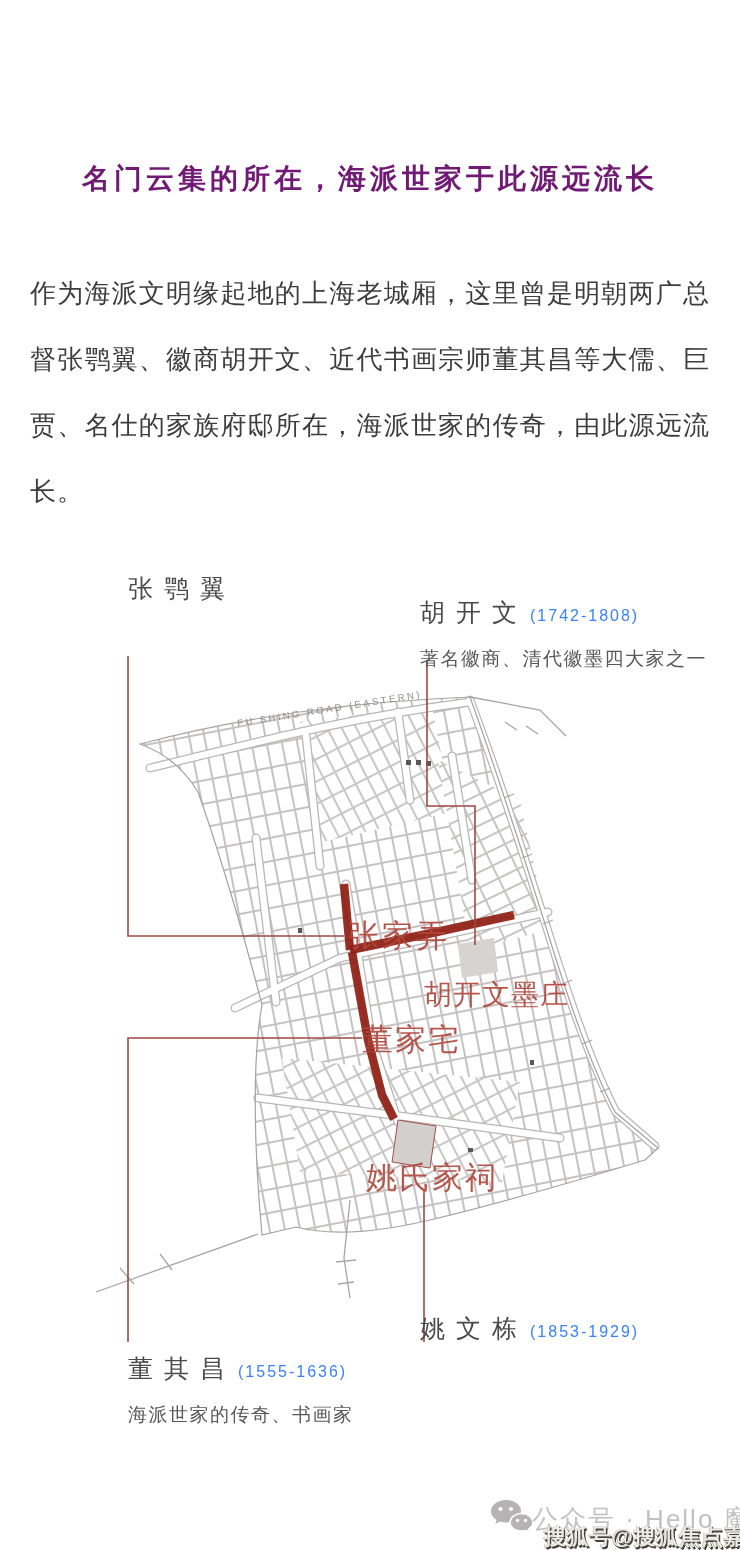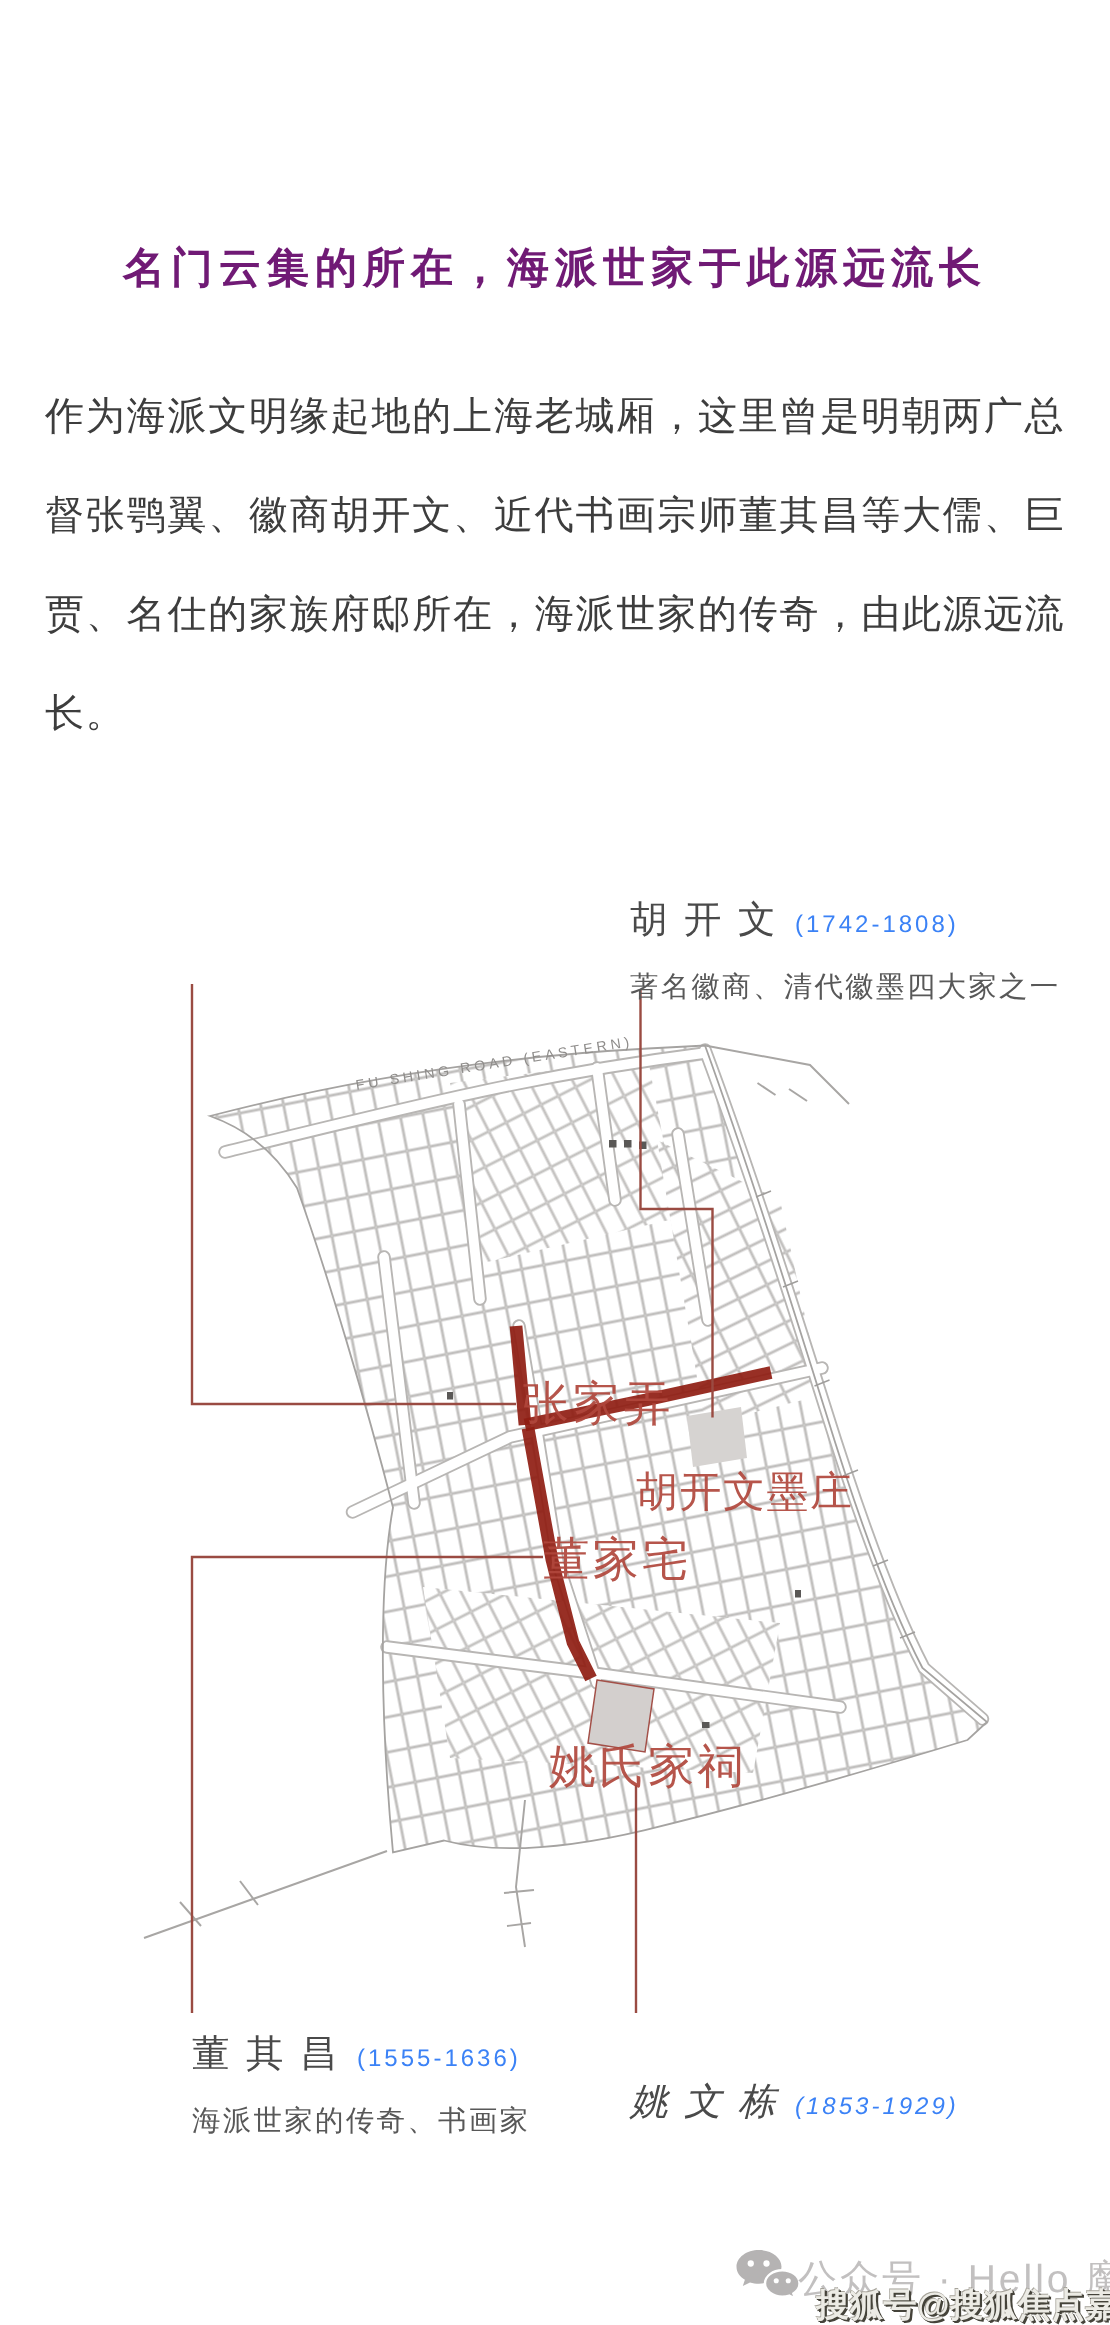--- a/index.html
+++ b/index.html
@@ -7,39 +7,39 @@
     width:740px;height:1550px;position:relative;background:#ffffff;
     font-family:"Liberation Sans","DejaVu Sans",sans-serif;
     overflow:hidden;
   }
   .page-title{
     position:absolute;left:0;top:160px;width:740px;
     text-align:center;font-size:28px;font-weight:700;color:#701a75;
     letter-spacing:4px;margin:0;
   }
   .intro{
-    position:absolute;left:30px;top:244px;width:680px;
+    position:absolute;left:30px;top:260px;width:680px;
     font-size:26px;color:#3d3d3d;line-height:66px;letter-spacing:1px;
     text-align:justify;margin:0;
   }
   .fig-label{position:absolute;width:300px;}
   .fig-label .name-row{display:flex;align-items:baseline;}
   .fig-label .fig-name{
     font-size:25px;color:#4a4a4a;letter-spacing:11px;font-weight:400;
   }
   .fig-label .fig-years{
     font-size:16px;color:#3b82f6;letter-spacing:2px;margin-left:2px;
   }
   .fig-label .fig-desc{
     margin-top:14px;font-size:19px;color:#585858;letter-spacing:1.5px;line-height:32px;
   }
   #tl{left:128px;top:572px;}
   #tr{left:420px;top:596px;width:300px;}
   #bl{left:128px;top:1352px;}
-  #br{left:420px;top:1384px;width:300px;font-style:italic;}
+  #br{left:420px;top:1312px;width:300px;}
   .map-layer{position:absolute;left:0;top:0;width:740px;height:1550px;}
   .footer{
     position:absolute;left:488px;top:1498px;width:252px;height:52px;
   }
   .wechat-label{
     position:absolute;left:44px;top:4px;
     font-size:26px;color:#c2c0c0;letter-spacing:2px;white-space:nowrap;
   }
   .watermark{
     position:absolute;left:56px;top:24px;
@@ -160,20 +160,24 @@
 
   <g fill="#b0463c" fill-opacity="0.92" font-weight="500">
     <text x="348" y="946" font-size="31" letter-spacing="3">张家弄</text>
     <text x="424" y="1004" font-size="28" letter-spacing="1">胡开文墨庄</text>
     <text x="362" y="1050" font-size="31" letter-spacing="2">董家宅</text>
     <text x="366" y="1188" font-size="31" letter-spacing="2">姚氏家祠</text>
   </g>
 </svg>
 
 <div class="fig-label" id="tl">
+  <div class="name-row">
+    <span class="fig-name">张鹗翼</span>
+    <span class="fig-years"></span>
+  </div>
 </div>
 
 <div class="fig-label" id="tr">
   <div class="name-row">
     <span class="fig-name">胡开文</span>
     <span class="fig-years">(1742-1808)</span>
   </div>
   <div class="fig-desc">著名徽商、清代徽墨四大家之一</div>
 </div>
 

